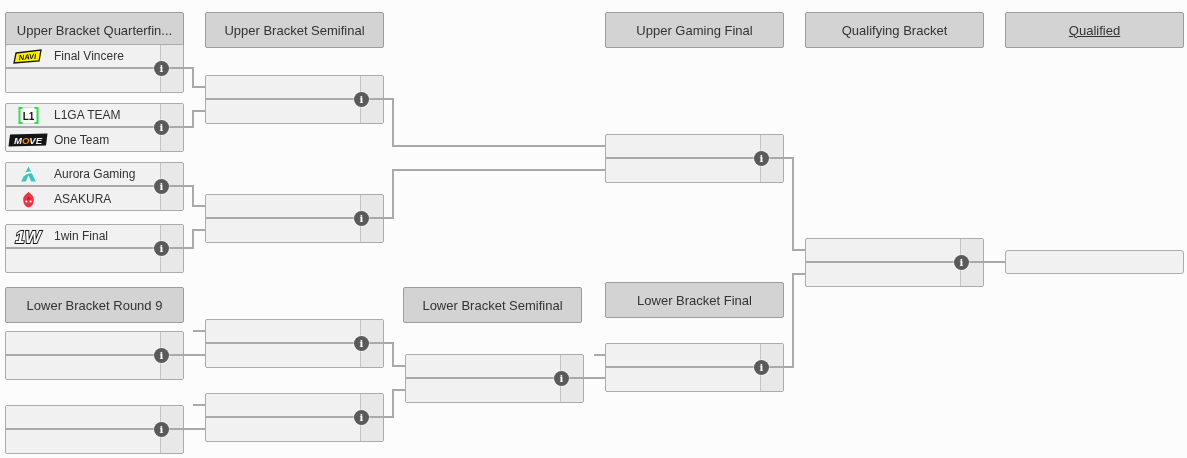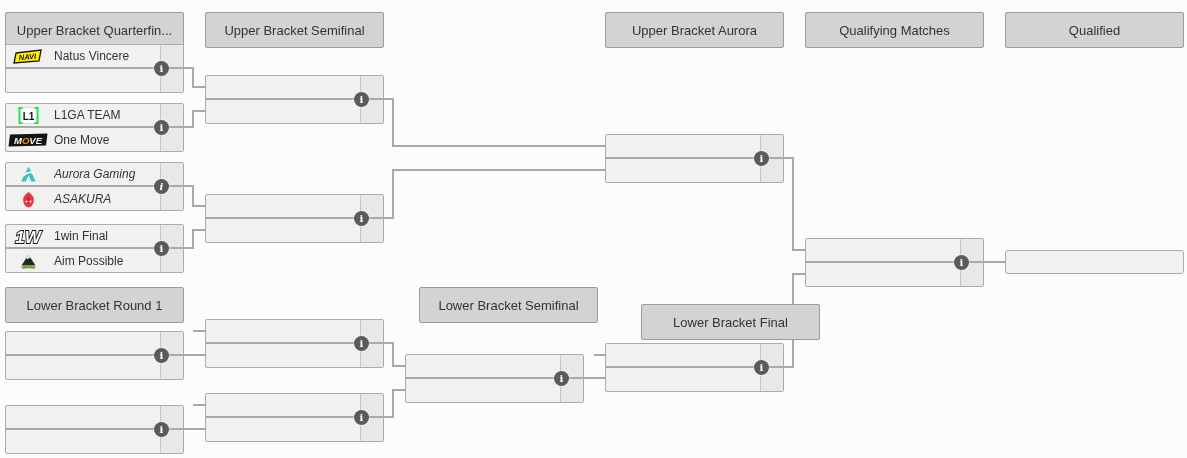--- a/index.html
+++ b/index.html
@@ -88,21 +88,21 @@
     <div class="round-header" style="left: 5px; top: 12px;">Upper Bracket Quarterfin...</div>
     <div class="match" style="left: 5px; top: 44px;">
       <div class="score-col"></div>
       <div class="team-row top">
         <div class="team-logo">
           <svg width="30" height="15" viewBox="0 0 30 15">
             <polygon points="3,4 28,1 26,12 1,14" fill="#ffee00" stroke="#151515" stroke-width="1.3"></polygon>
             <text x="14.5" y="10.5" font-size="7.5" font-style="italic" font-weight="bold" fill="#151515" text-anchor="middle" transform="rotate(-5 14.5 8)">NAVI</text>
           </svg>
         </div>
-        <span class="team-name">Natus Vincere</span>
+        <span class="team-name">Final Vincere</span>
       </div>
       <div class="score-val top"></div>
       <div class="score-val bottom"></div>
       <div class="match-divider"></div>
       <div class="info-icon">i</div>
     </div>
     <div class="match" style="left: 5px; top: 103px; text-align: right;">
       <div class="score-col"></div>
       <div class="team-row top">
         <div class="team-logo">
@@ -116,27 +116,27 @@
         <span class="team-name">L1GA TEAM</span>
       </div>
       <div class="score-val top"></div>
       <div class="team-row bottom">
         <div class="team-logo">
           <svg width="40" height="14" viewBox="0 0 40 14">
             <polygon points="2,1.5 39.5,0.5 38,12.5 0.5,13.5" fill="#141414"></polygon>
             <text x="20" y="10.5" font-size="9.5" font-weight="bold" font-style="italic" text-anchor="middle" fill="#f5f5f5">M<tspan fill="#ff8a00">O</tspan>VE</text>
           </svg>
         </div>
-        <span class="team-name">One Move</span>
-      </div>
-      <div class="score-val bottom"></div>
-      <div class="match-divider"></div>
-      <div class="info-icon">i</div>
-    </div>
-    <div class="match" style="left: 5px; top: 162px; font-style: italic;">
+        <span class="team-name">One Team</span>
+      </div>
+      <div class="score-val bottom"></div>
+      <div class="match-divider"></div>
+      <div class="info-icon">i</div>
+    </div>
+    <div class="match" style="left: 5px; top: 162px;">
       <div class="score-col"></div>
       <div class="team-row top">
         <div class="team-logo">
           <svg width="17" height="16" viewBox="0 0 17 16">
             <path d="M8.5 0.5 L15.8 15.5 L11.2 15.5 L8.5 9.2 L5.8 15.5 L1.2 15.5 Z" fill="#38c4bf"></path>
             <path d="M3.5 9.5 Q8.5 4.5 14.5 7.5" fill="none" stroke="#fbfbfb" stroke-width="1.6"></path>
           </svg>
         </div>
         <span class="team-name">Aurora Gaming</span>
       </div>
@@ -160,30 +160,20 @@
       <div class="score-col"></div>
       <div class="team-row top">
         <div class="team-logo">
           <svg width="40" height="20" viewBox="0 0 40 20">
             <text x="20" y="16.5" font-size="17" font-weight="bold" font-style="italic" text-anchor="middle" fill="#ffffff" stroke="#141414" stroke-width="1.8" paint-order="stroke">1W</text>
           </svg>
         </div>
         <span class="team-name">1win Final</span>
       </div>
       <div class="score-val top"></div>
-      <div class="team-row bottom">
-        <div class="team-logo">
-          <svg width="17" height="17" viewBox="0 0 17 17">
-            <polygon points="8.5,1.5 15.5,12.5 1.5,12.5" fill="#222b1c"></polygon>
-            <polygon points="8.5,1.5 11,5.5 9.2,4.8 8,6.2 6.2,5.3" fill="#eef2ea"></polygon>
-            <path d="M0.8,13.8 Q8.5,11.8 16.2,13.8 L14,16 Q8.5,14.6 3,16 Z" fill="#71a83d"></path>
-          </svg>
-        </div>
-        <span class="team-name">Aim Possible</span>
-      </div>
       <div class="score-val bottom"></div>
       <div class="match-divider"></div>
       <div class="info-icon">i</div>
     </div>
     <div class="round-header" style="left: 205px; top: 12px;">Upper Bracket Semifinal</div>
     <div class="match" style="left: 205px; top: 75px;">
       <div class="score-col"></div>
       <div class="team-row top">
         <span class="team-name"></span>
       </div>
@@ -201,53 +191,53 @@
         <span class="team-name"></span>
       </div>
       <div class="score-val top"></div>
       <div class="team-row bottom">
         <span class="team-name"></span>
       </div>
       <div class="score-val bottom"></div>
       <div class="match-divider"></div>
       <div class="info-icon">i</div>
     </div>
-    <div class="round-header" style="left: 605px; top: 12px;">Upper Bracket Aurora</div>
+    <div class="round-header" style="left: 605px; top: 12px;">Upper Gaming Final</div>
     <div class="match" style="left: 605px; top: 134px;">
       <div class="score-col"></div>
       <div class="team-row top">
         <span class="team-name"></span>
       </div>
       <div class="score-val top"></div>
       <div class="team-row bottom">
         <span class="team-name"></span>
       </div>
       <div class="score-val bottom"></div>
       <div class="match-divider"></div>
       <div class="info-icon">i</div>
     </div>
-    <div class="round-header" style="left: 805px; top: 12px;">Qualifying Matches</div>
+    <div class="round-header" style="left: 805px; top: 12px;">Qualifying Bracket</div>
     <div class="match" style="left: 805px; top: 238px;">
       <div class="score-col"></div>
       <div class="team-row top">
         <span class="team-name"></span>
       </div>
       <div class="score-val top"></div>
       <div class="team-row bottom">
         <span class="team-name"></span>
       </div>
       <div class="score-val bottom"></div>
       <div class="match-divider"></div>
       <div class="info-icon">i</div>
     </div>
-    <div class="round-header" style="left: 1005px; top: 12px;">Qualified</div>
+    <div class="round-header" style="left: 1005px; top: 12px; text-decoration: underline;">Qualified</div>
     <div class="qualified-box" style="left: 1005px; top: 250px;">
       <span class="team-name"></span>
     </div>
-    <div class="round-header" style="left: 5px; top: 287px;">Lower Bracket Round 1</div>
+    <div class="round-header" style="left: 5px; top: 287px;">Lower Bracket Round 9</div>
     <div class="match" style="left: 5px; top: 331px;">
       <div class="score-col"></div>
       <div class="team-row top">
         <span class="team-name"></span>
       </div>
       <div class="score-val top"></div>
       <div class="team-row bottom">
         <span class="team-name"></span>
       </div>
       <div class="score-val bottom"></div>
@@ -286,35 +276,35 @@
         <span class="team-name"></span>
       </div>
       <div class="score-val top"></div>
       <div class="team-row bottom">
         <span class="team-name"></span>
       </div>
       <div class="score-val bottom"></div>
       <div class="match-divider"></div>
       <div class="info-icon">i</div>
     </div>
-    <div class="round-header" style="left: 419px; top: 287px;">Lower Bracket Semifinal</div>
+    <div class="round-header" style="left: 403px; top: 287px;">Lower Bracket Semifinal</div>
     <div class="match" style="left: 405px; top: 354px;">
       <div class="score-col"></div>
       <div class="team-row top">
         <span class="team-name"></span>
       </div>
       <div class="score-val top"></div>
       <div class="team-row bottom">
         <span class="team-name"></span>
       </div>
       <div class="score-val bottom"></div>
       <div class="match-divider"></div>
       <div class="info-icon">i</div>
     </div>
-    <div class="round-header" style="left: 605px; top: 304px; margin-left: 36px;">Lower Bracket Final</div>
+    <div class="round-header" style="left: 605px; top: 282px;">Lower Bracket Final</div>
     <div class="match" style="left: 605px; top: 343px;">
       <div class="score-col"></div>
       <div class="team-row top">
         <span class="team-name"></span>
       </div>
       <div class="score-val top"></div>
       <div class="team-row bottom">
         <span class="team-name"></span>
       </div>
       <div class="score-val bottom"></div>

